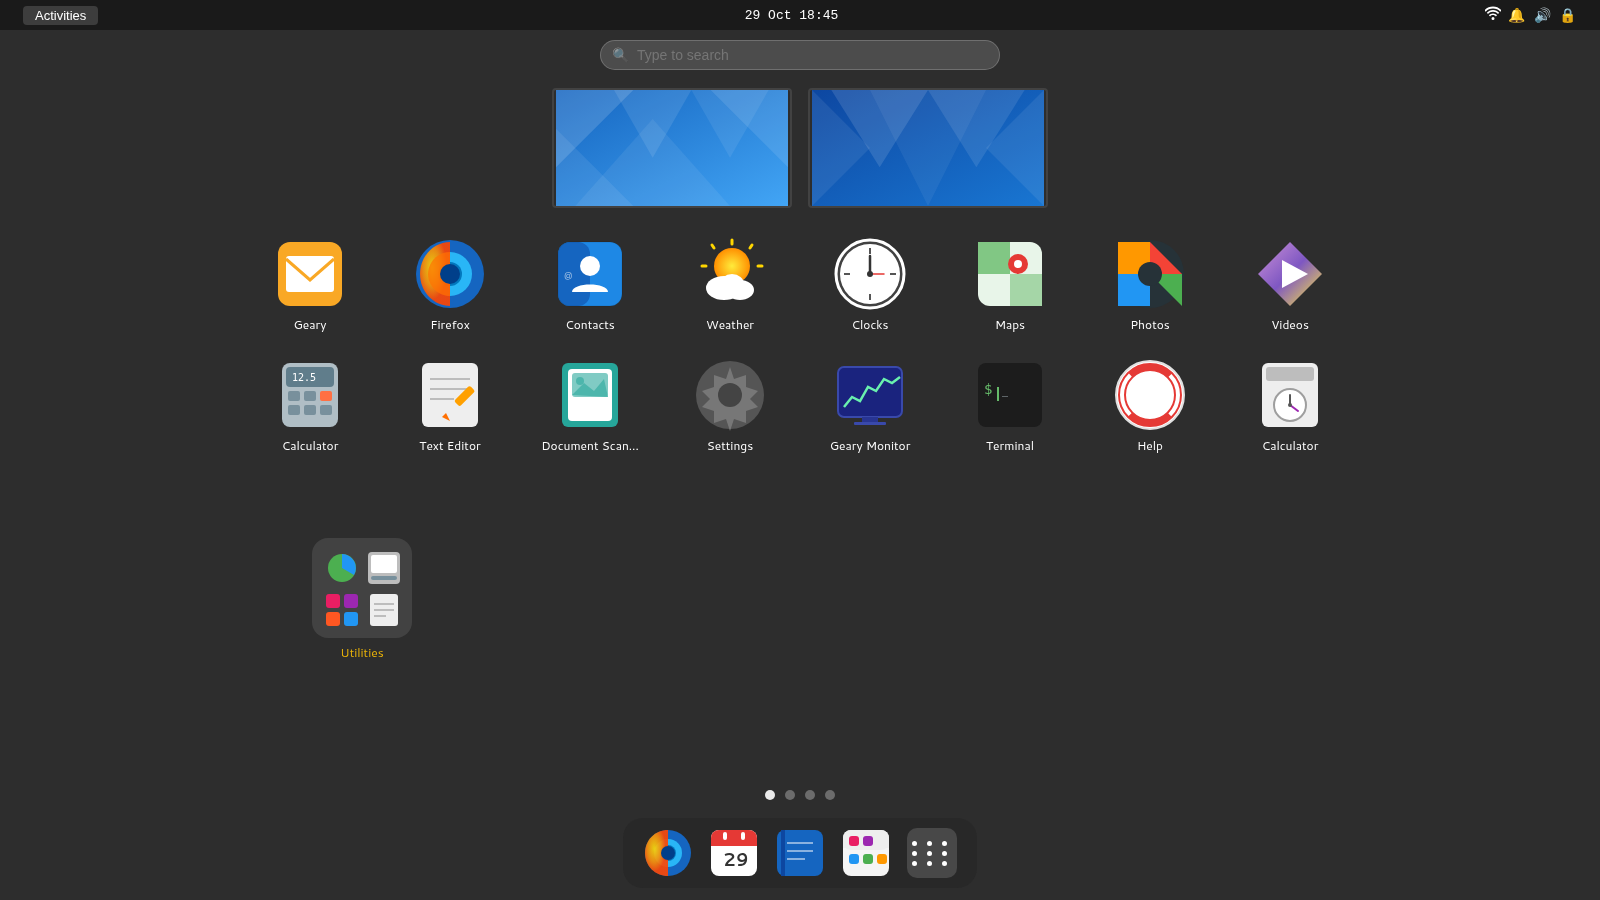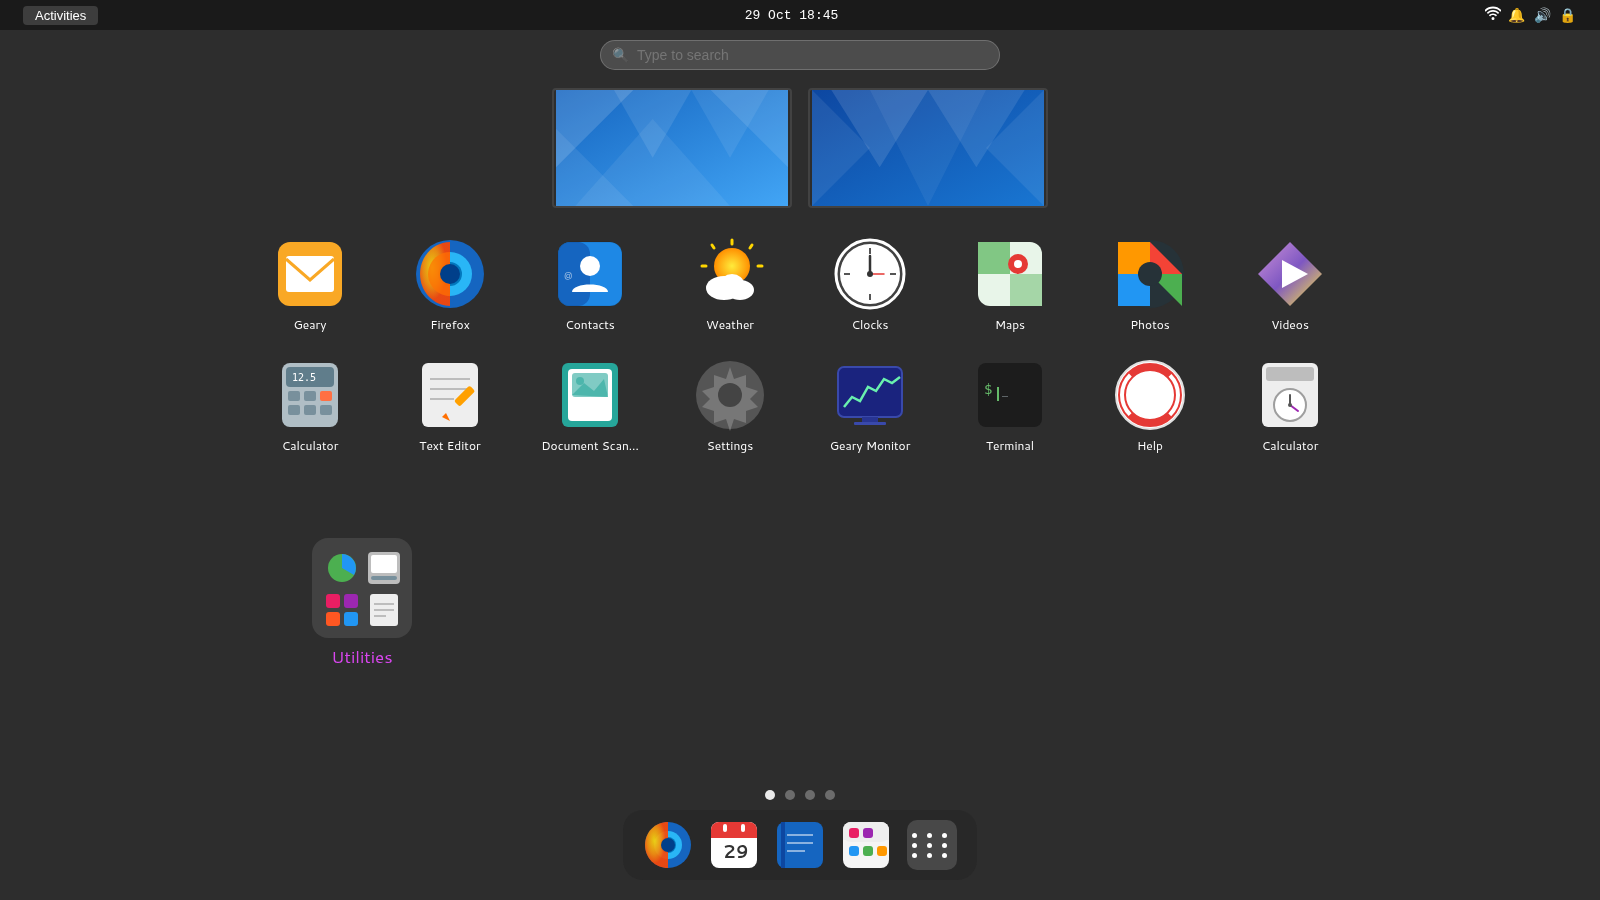--- a/index.html
+++ b/index.html
@@ -153,22 +153,22 @@
       grid-template-rows: 1fr 1fr;
       padding: 12px;
       gap: 6px;
     }
     .folder-mini-icon {
       width: 36px;
       height: 36px;
       border-radius: 6px;
     }
     .folder-label {
-      font-size: 17px;
-      color: #d946ef;
+      font-size: 12px;
+      color: #eab308;
     }
 
     
     .page-indicators {
       position: absolute;
       bottom: 100px;
       left: 50%;
       transform: translateX(-50%);
       display: flex;
       gap: 10px;
@@ -180,21 +180,21 @@
       background: rgba(255,255,255,0.3);
       cursor: pointer;
     }
     .page-dot.active {
       background: rgba(255,255,255,0.9);
     }
 
     
     .dock {
       position: absolute;
-      bottom: 20px;
+      bottom: 12px;
       left: 50%;
       transform: translateX(-50%);
       background: rgba(40,40,40,0.95);
       border-radius: 20px;
       padding: 10px 20px;
       display: flex;
       gap: 16px;
       align-items: center;
     }
     .dock-icon {

